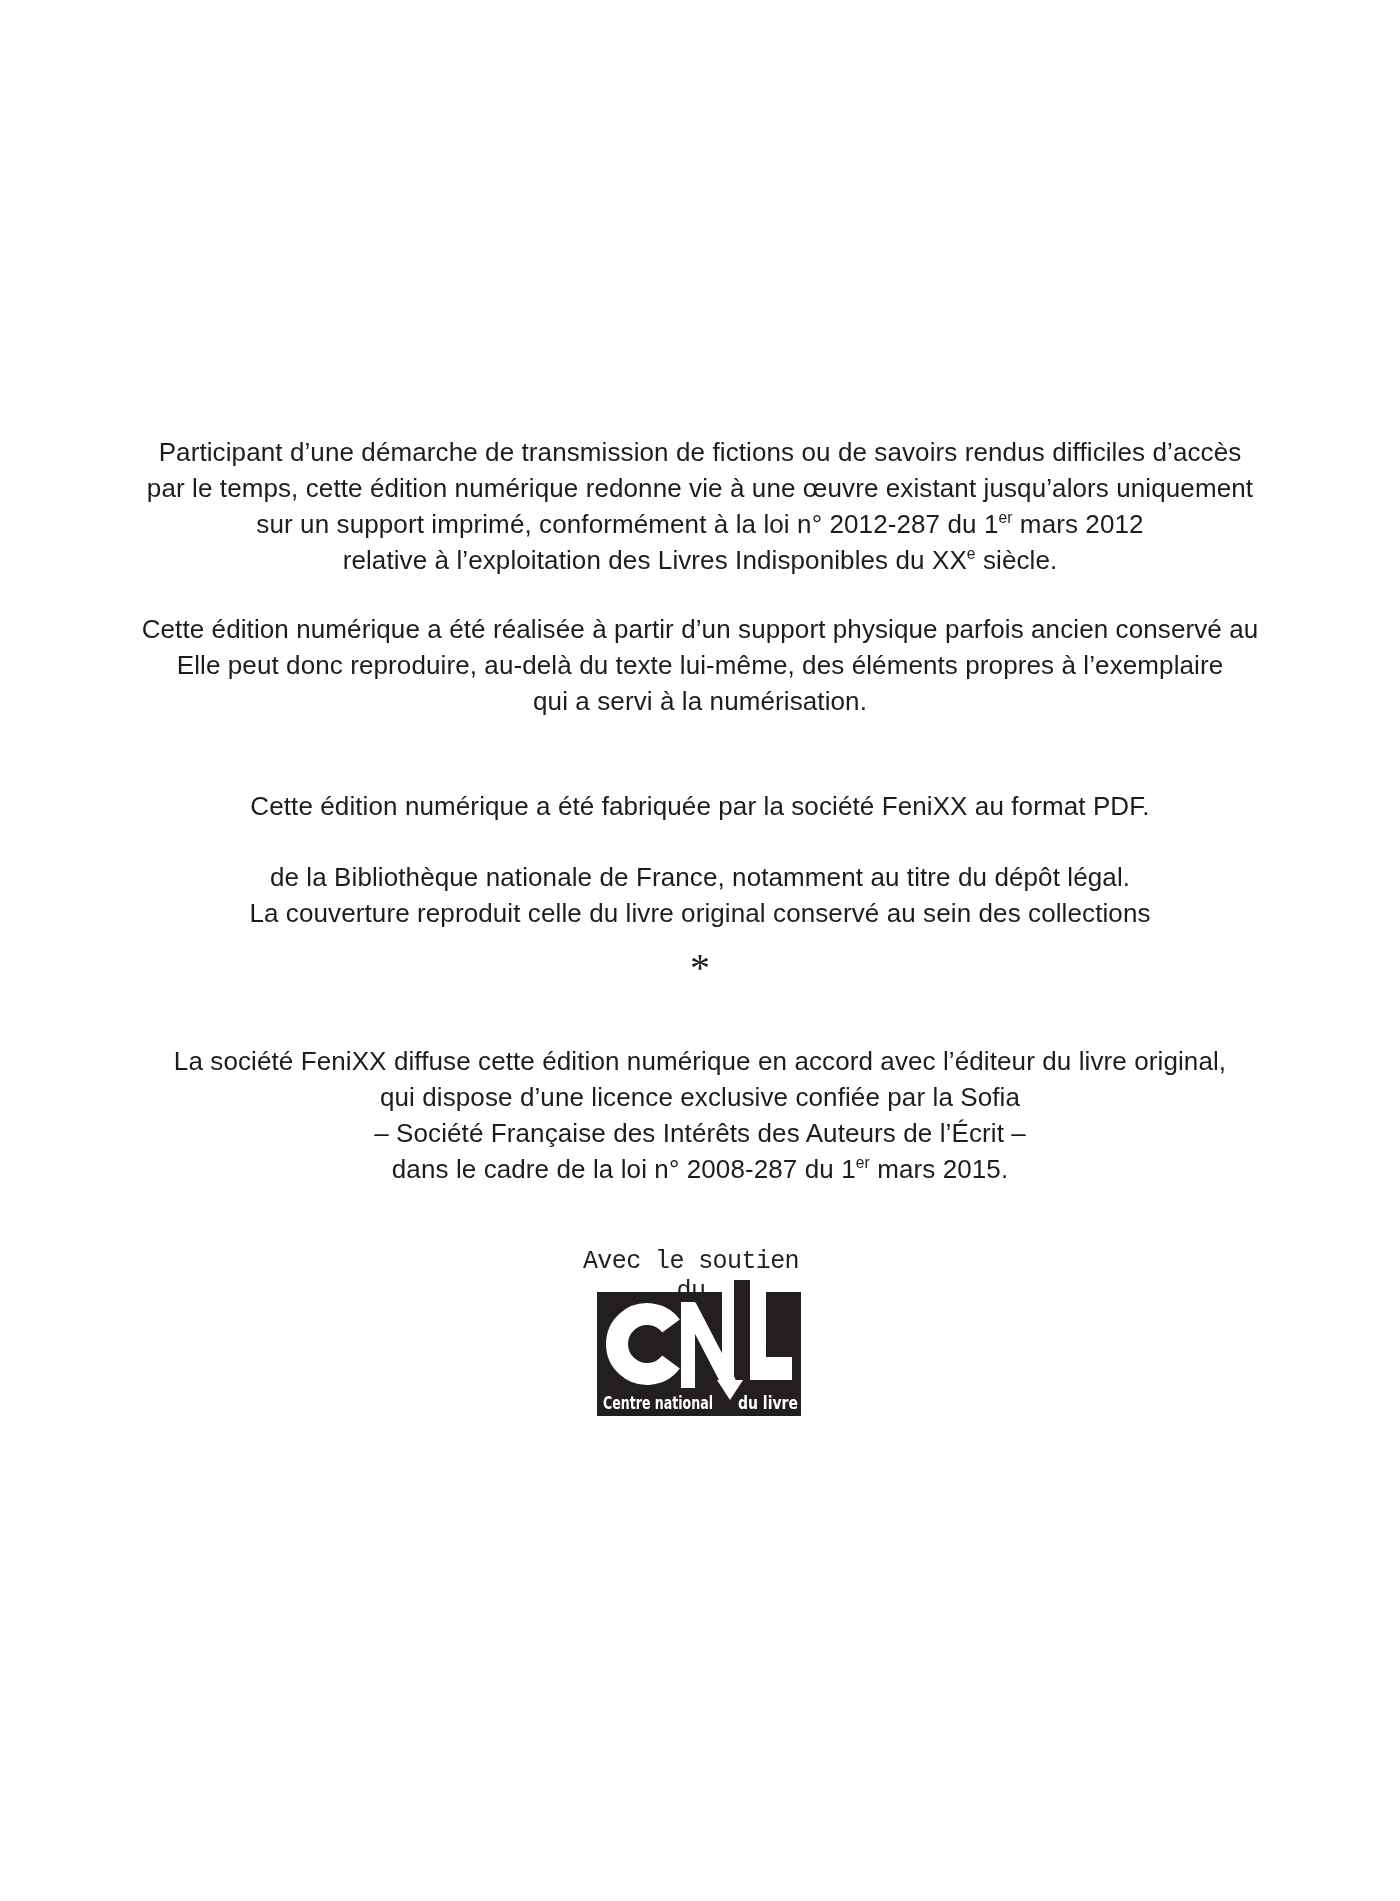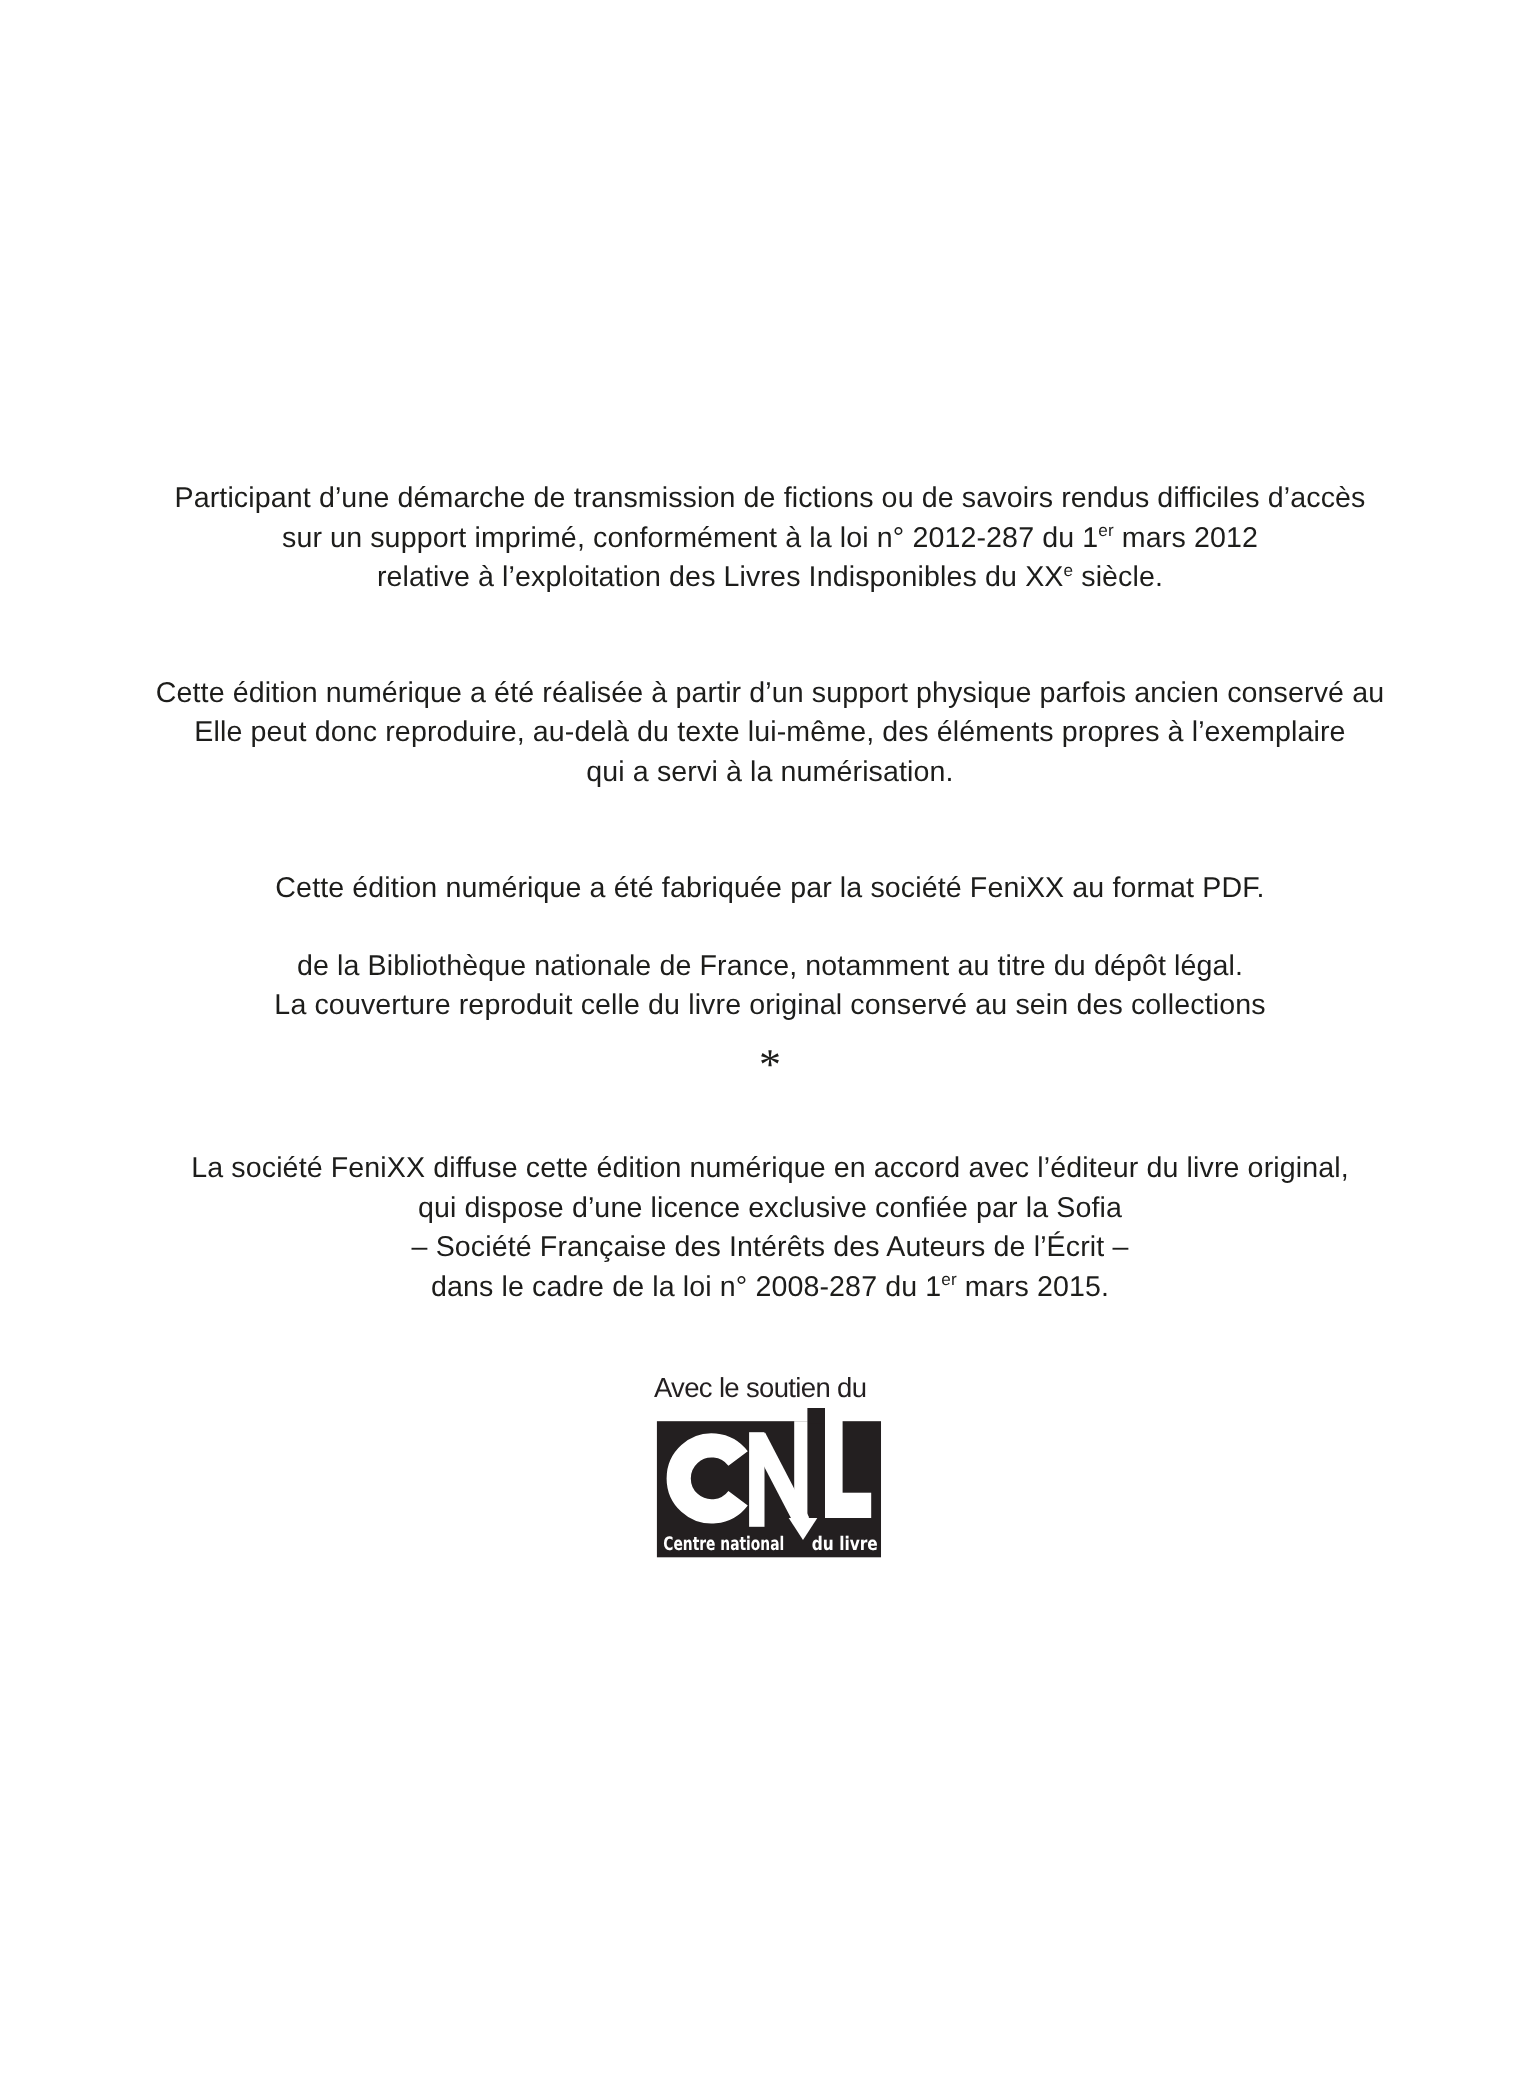--- a/index.html
+++ b/index.html
@@ -33,41 +33,42 @@
     font-size: 40px;
     line-height: 44px;
     color: #1d1d1b;
     font-family: "Liberation Serif", serif;
   }
   .support-label {
     position: absolute;
     left: 566px; top: 1247px;
     width: 250px;
     text-align: center;
-    font-family: Liberation Sans, sans-serif;
+    font-family: Liberation Mono, monospace;
     font-size: 25px;
     line-height: 30px;
     letter-spacing: -0.6px;
     color: #231f20;
   }
   .cnl-logo {
     position: absolute;
     left: 597px; top: 1280px;
     width: 204px; height: 136px;
   }
   .logo-band-text {
     font-family: "DejaVu Sans", sans-serif;
     font-weight: bold;
   }
 </style>
 </head>
 <body>
 
 <div class="doc-text" style="top:434px">
   <div class="line">Participant d’une démarche de transmission de fictions ou de savoirs rendus difficiles d’accès</div>
+  <div class="line">par le temps, cette édition numérique redonne vie à une œuvre existant jusqu’alors uniquement</div>
   <div class="line"><span>sur un support imprimé, conformément à la loi n° 2012-287 du 1</span><sup>er</sup><span> mars 2012</span></div>
   <div class="line"><span>relative à l’exploitation des Livres Indisponibles du XX</span><sup>e</sup><span> siècle.</span></div>
 </div>
 
 <div class="doc-text" style="top:611px">
   <div class="line">Cette édition numérique a été réalisée à partir d’un support physique parfois ancien conservé au</div>
   <div class="line">Elle peut donc reproduire, au-delà du texte lui-même, des éléments propres à l’exemplaire</div>
   <div class="line">qui a servi à la numérisation.</div>
 </div>
 

